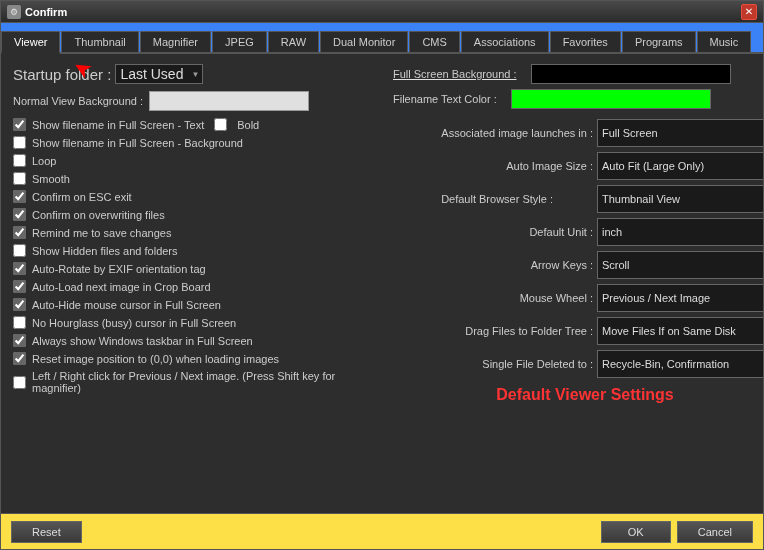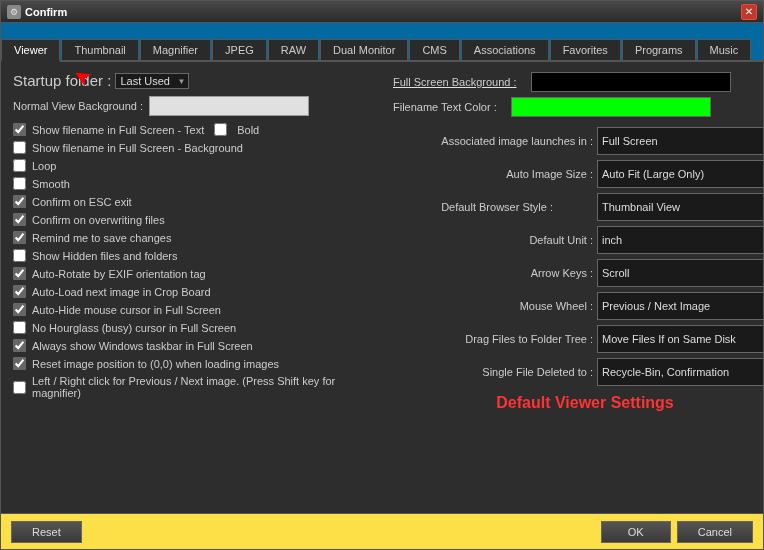--- a/index.html
+++ b/index.html
@@ -56,24 +56,24 @@
       border: 1px solid #e74c3c;
       border-radius: 2px;
       display: flex;
       align-items: center;
       justify-content: center;
       color: #fff;
       font-size: 10px;
       cursor: pointer;
     }
     .tabs-bar {
-      background: #0369a1;
+      background: #3b82f6;
       display: flex;
       border-bottom: 2px solid #555;
-      padding-top: 16px;
+      padding-top: 8px;
     }
     .tab {
       padding: 4px 12px;
       cursor: pointer;
       border: 1px solid #555;
       border-bottom: none;
       background: #2a2a2a;
       color: #ccc;
       margin-right: 1px;
       font-size: 11px;
@@ -117,21 +117,21 @@
       transform: translateY(-50%);
       font-size: 8px;
       color: #999;
       pointer-events: none;
     }
     select {
       background: #1a1a1a;
       border: 1px solid #666;
       color: #ddd;
       padding: 1px 18px 1px 4px;
-      font-size: 11px;
+      font-size: 14px;
       cursor: pointer;
       appearance: none;
       -webkit-appearance: none;
     }
     .color-box-black {
       width: 200px;
       height: 20px;
       background: #000;
       border: 1px solid #666;
     }

